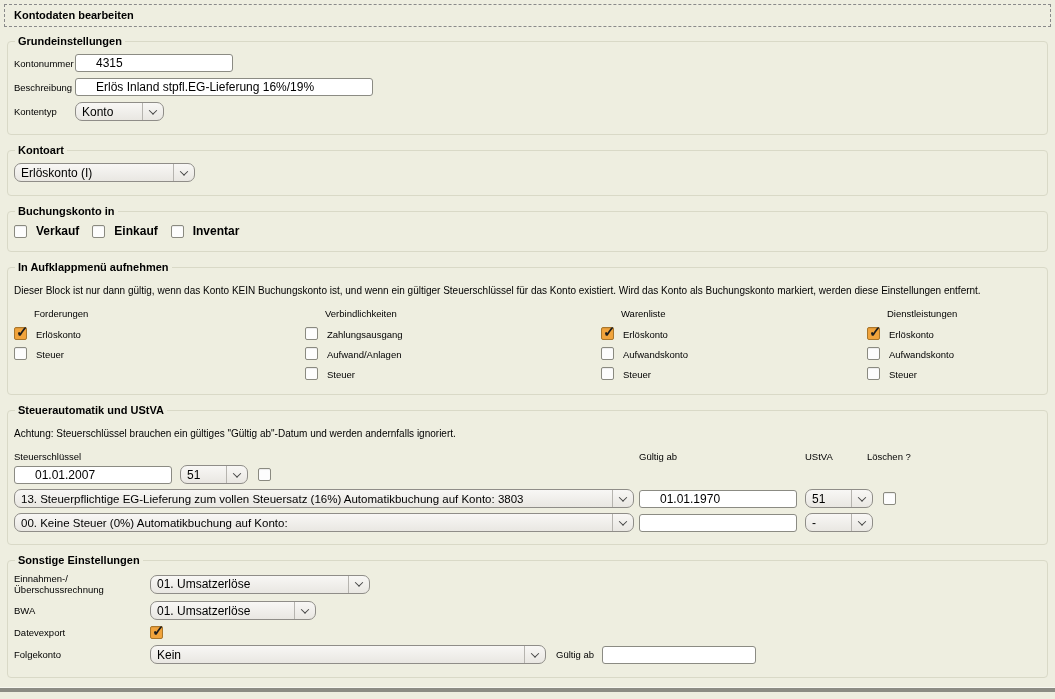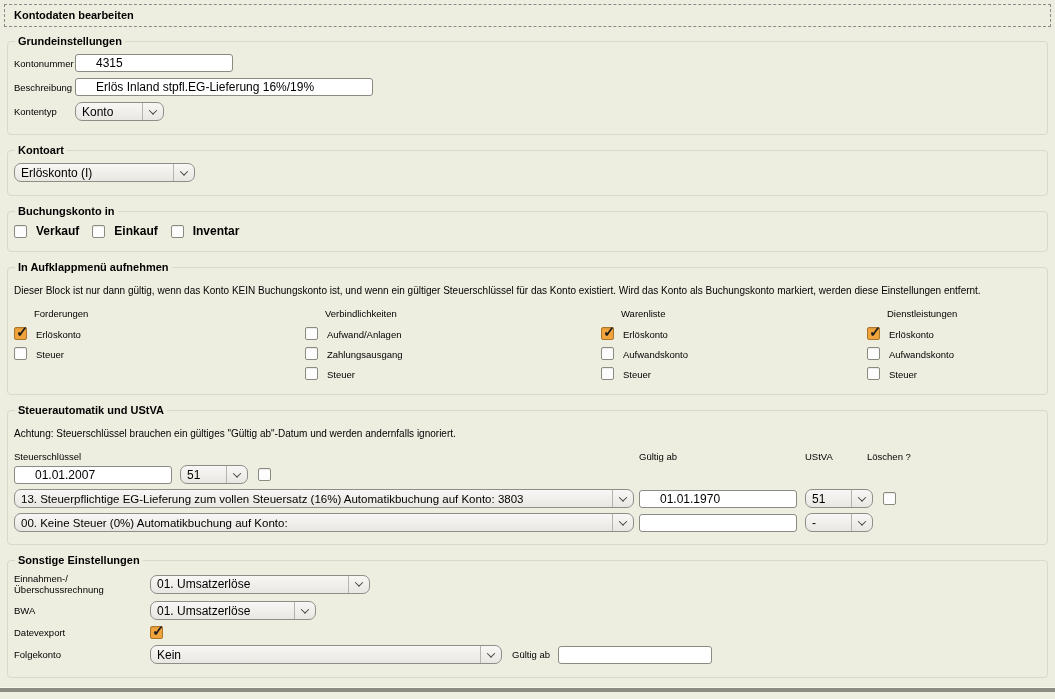--- a/index.html
+++ b/index.html
@@ -78,21 +78,21 @@
   .tax-head { display:flex; font-size:9.5px; margin:4px 0 3px 0; }
   .th-1 { width:625px; } .th-2 { width:166px; } .th-3 { width:62px; }
   .tax-row { display:flex; align-items:center; margin:0 0 5px 0; }
   .tax-sel { width:620px; margin-right:5px; }
   .tax-sel .txt { font-size:11.5px; }
   .tax-date { width:158px; margin-right:8px; }
   .tax-ustva { width:68px; margin-right:10px; }
 
   .sel-eur { width:220px; }
   .sel-bwa { width:166px; }
-  .sel-folge { width:352px; }
+  .sel-folge { width:396px; }
   .gab-lbl { margin:0 8px 0 10px; }
   .gab-inp { width:154px; }
 
   .bottom-bar {
     margin-top:6px; height:5px; background:#8c8c84;
     border-top:1px solid #f7f7ef;
   }
 </style>
 </head>
 <body>
@@ -164,25 +164,25 @@
       <div class="col-item">
         <span class="cb"></span>
         <span class="slabel">Steuer</span>
       </div>
     </div>
 
     <div>
       <div class="col-head">Verbindlichkeiten</div>
       <div class="col-item">
         <span class="cb"></span>
+        <span class="slabel">Zahlungsausgang</span>
+      </div>
+      <div class="col-item">
+        <span class="cb"></span>
         <span class="slabel">Aufwand/Anlagen</span>
-      </div>
-      <div class="col-item">
-        <span class="cb"></span>
-        <span class="slabel">Zahlungsausgang</span>
       </div>
       <div class="col-item">
         <span class="cb"></span>
         <span class="slabel">Steuer</span>
       </div>
     </div>
 
     <div>
       <div class="col-head">Warenliste</div>
       <div class="col-item">

